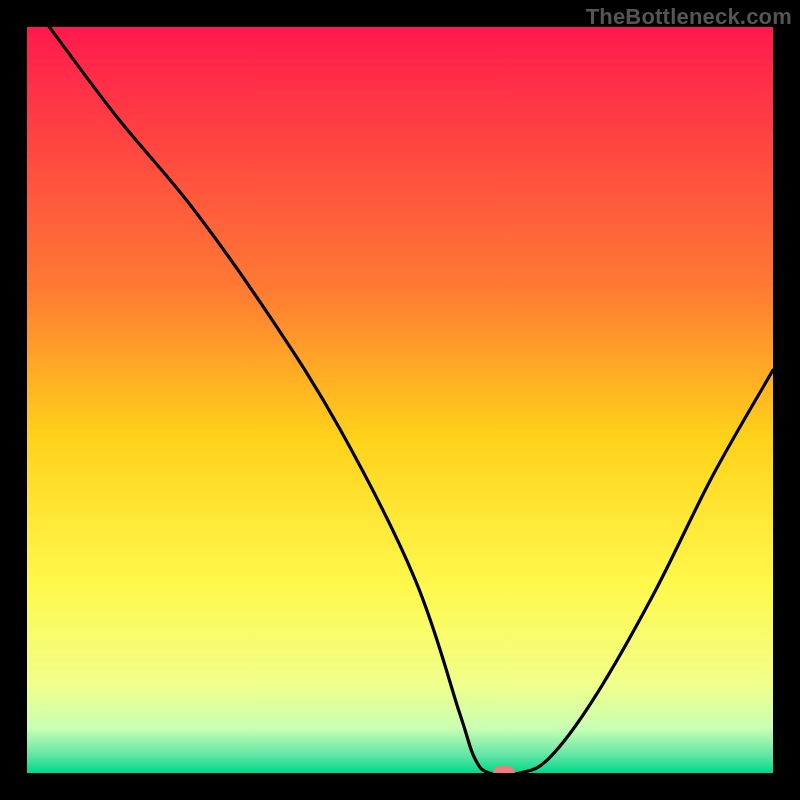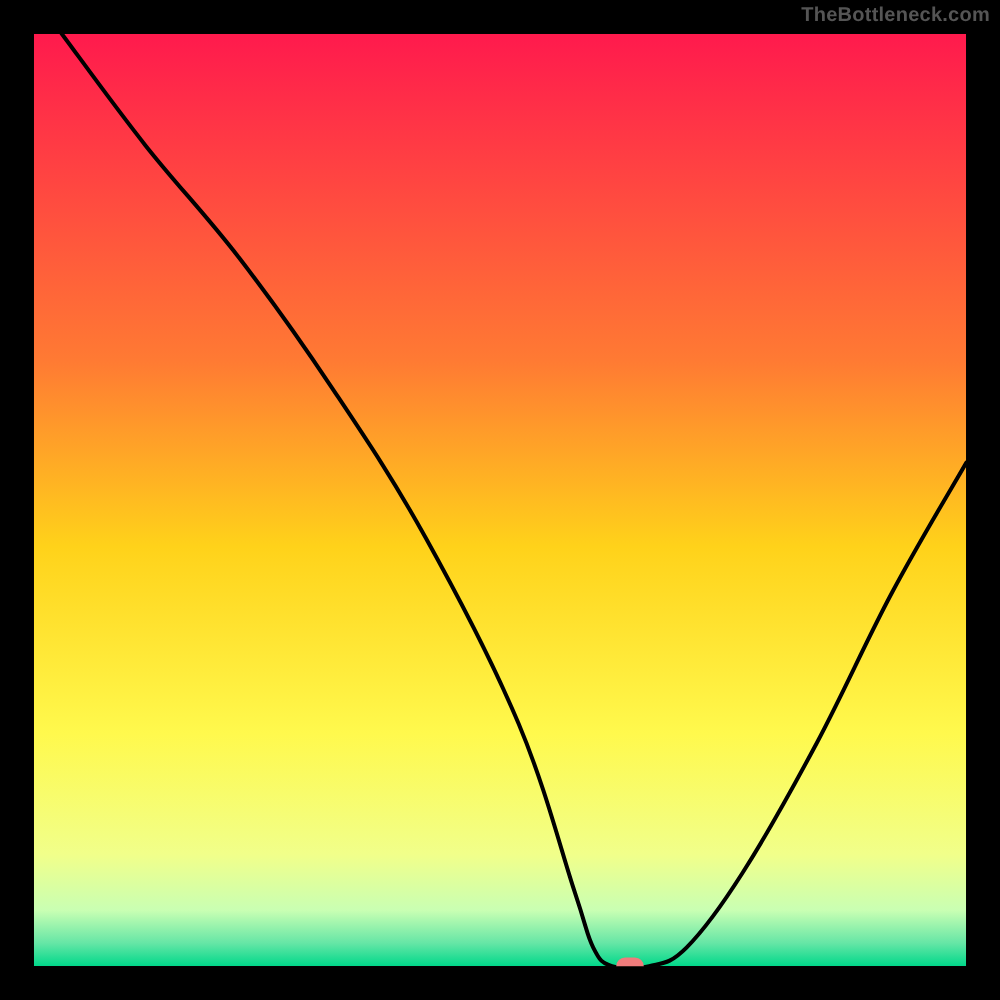--- a/index.html
+++ b/index.html
@@ -15,21 +15,21 @@
     position: relative;
     width: 800px;
     height: 800px;
     background: #000;
   }
   .watermark {
     position: absolute;
     top: 4px;
     right: 8px;
     color: #555;
-    font-size: 16px;
+    font-size: 22px;
     font-weight: 600;
     letter-spacing: 0.2px;
     z-index: 10;
   }
   .plot-area {
     position: absolute;
     left: 27px;
     top: 27px;
     width: 746px;
     height: 746px;

